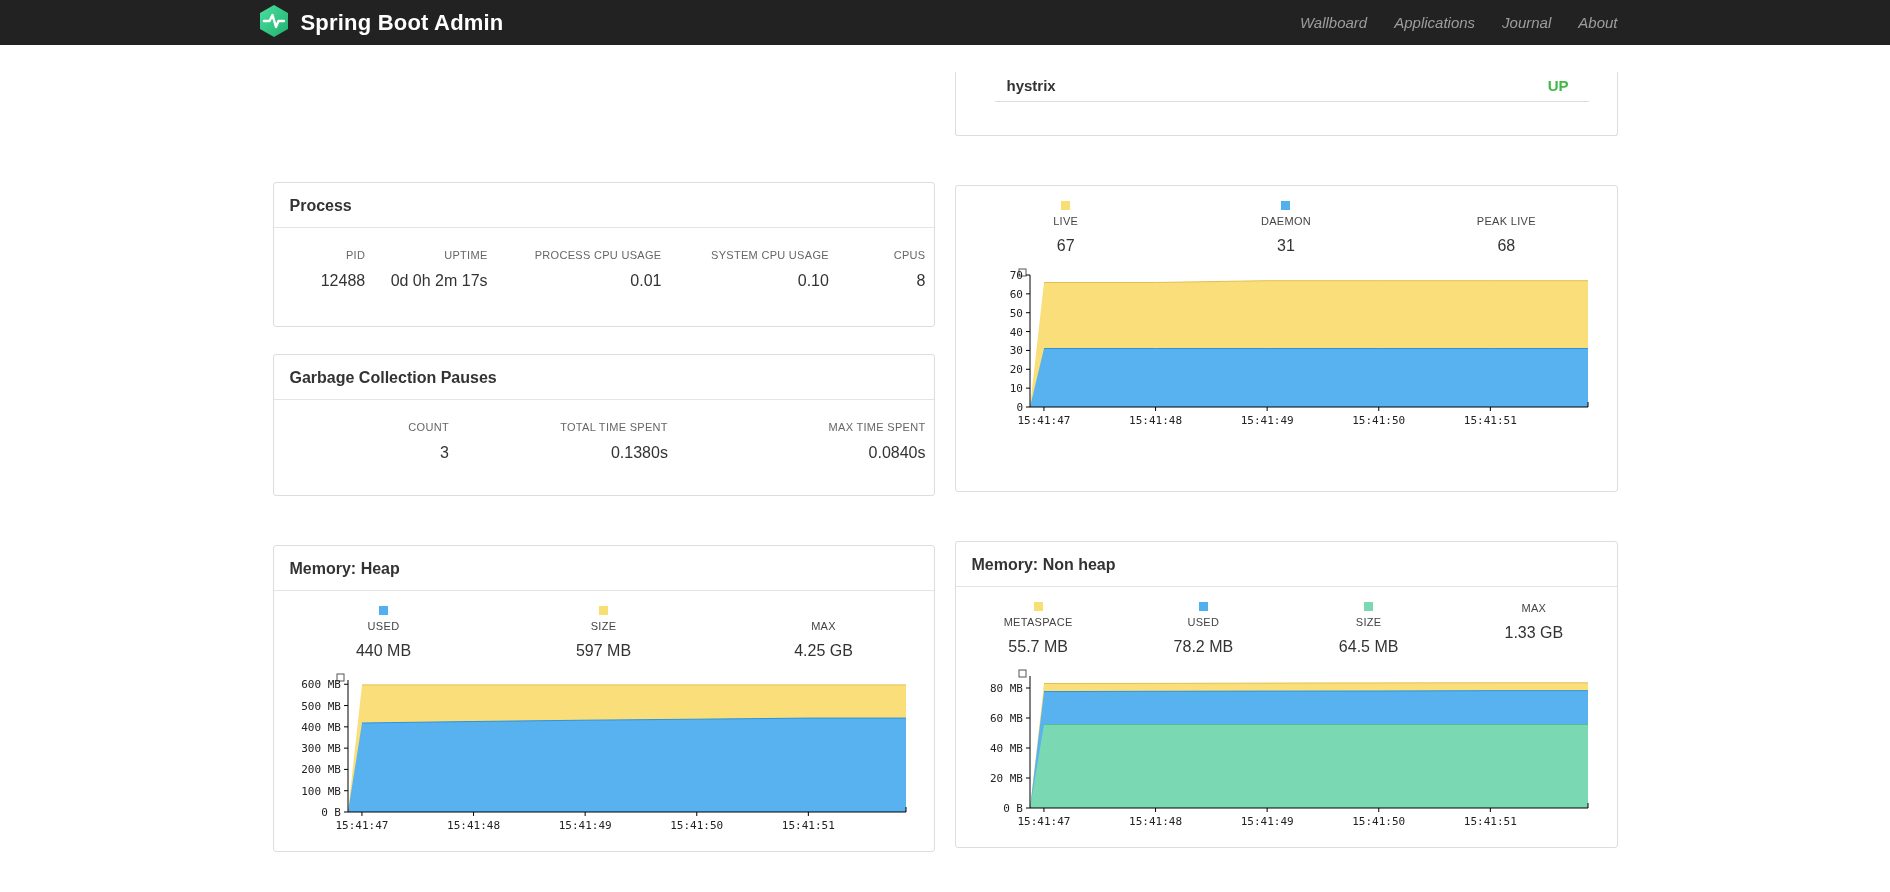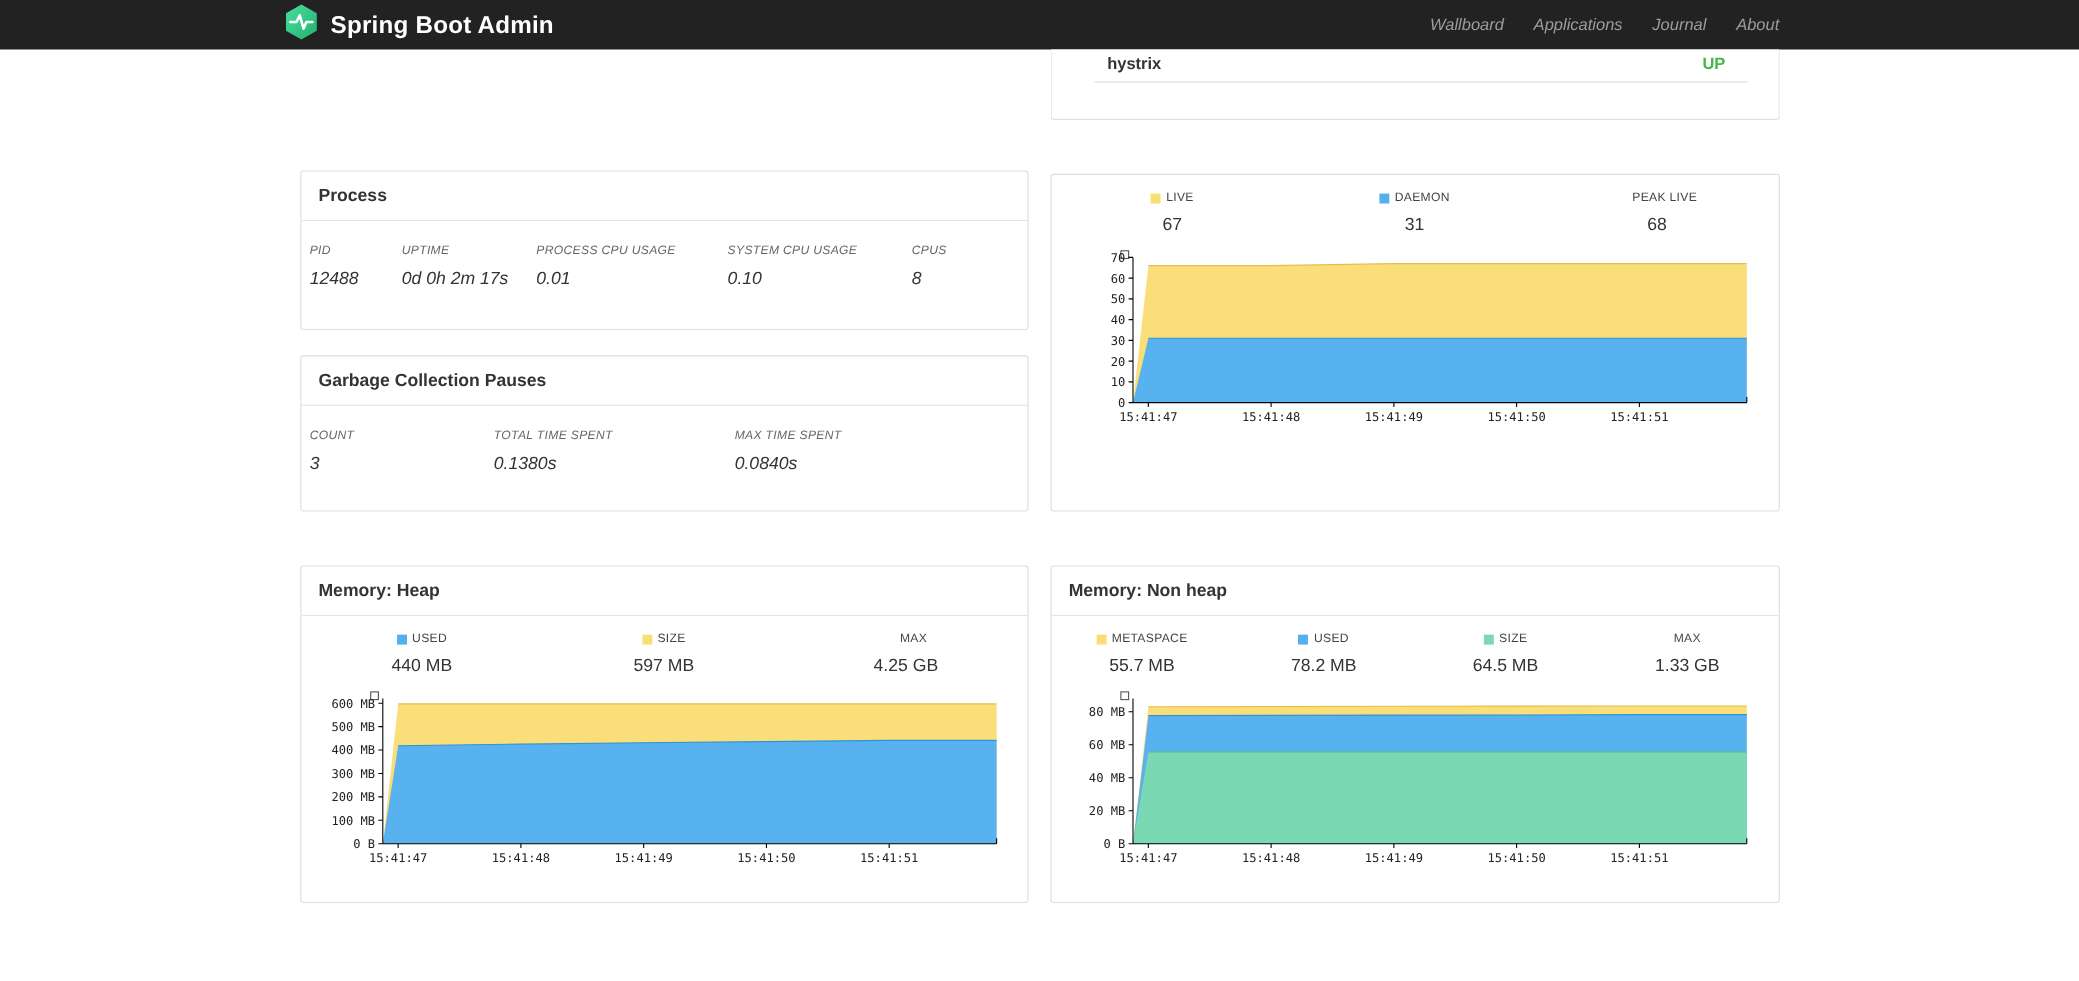--- a/index.html
+++ b/index.html
@@ -27,20 +27,21 @@
     display:flex; gap:20px; align-items:flex-start;
   }
   .col-left  { width:662px; }
   .col-right { width:663px; }
   .spacer { height:110px; }
 
   
   .card {
     background:#fff; border:1px solid #ddd; border-radius:3px;
     overflow:hidden;
+    margin-top:27px;
   }
   .card-header {
     padding:14px 16px 12px; font-size:16px; font-weight:bold;
     border-bottom:1px solid #e4e4e4; color:#333;
   }
   .card-process { height:145px; margin-bottom:23px; }
   .card-gc      { height:142px; margin-bottom:49px; }
   .card-chart   { height:307px; margin-bottom:49px; }
   .card-chart:last-child { margin-bottom:0; }
   .card-cut {
@@ -52,30 +53,30 @@
   .health-row {
     height:27px; display:flex; align-items:center; justify-content:space-between;
     padding:0 48px 0 51px;
   }
   .health-name { font-size:15px; font-weight:600; color:#333; }
   .health-status { font-size:15px; font-weight:bold; }
   .health-divider { border-bottom:1px solid #ddd; margin:2px 28px 0 39px; }
 
   
   .metrics-row { display:flex; padding:21px 8px 0; }
-  .metric { text-align:left;font-style:italic; }
+  .metric { text-align:right; }
   .metric-label { font-size:11px; color:#666; letter-spacing:.3px; }
   .metric-value { font-size:16px; color:#333; margin-top:11px; }
 
   
   .legend-row { display:flex; margin-top:15px; }
   .legend-item { flex:1; text-align:center; }
   .legend-label {
     font-size:11px; color:#444; letter-spacing:.3px;
-    display:flex; align-items:center; justify-content:center; gap:5px;
+    display:flex; align-items:center; justify-content:center; gap:5px;flex-direction:column;
   }
   .legend-swatch { width:9px; height:9px; display:inline-block; }
   .legend-value { font-size:16px; color:#333; margin-top:10px; }
 
   
   .chart-wrap { margin:10px 0 0 26px; }
   .chart-wrap svg text {
     font-family:"DejaVu Sans Mono", monospace;
     font-size:11px; fill:#222;
   }

